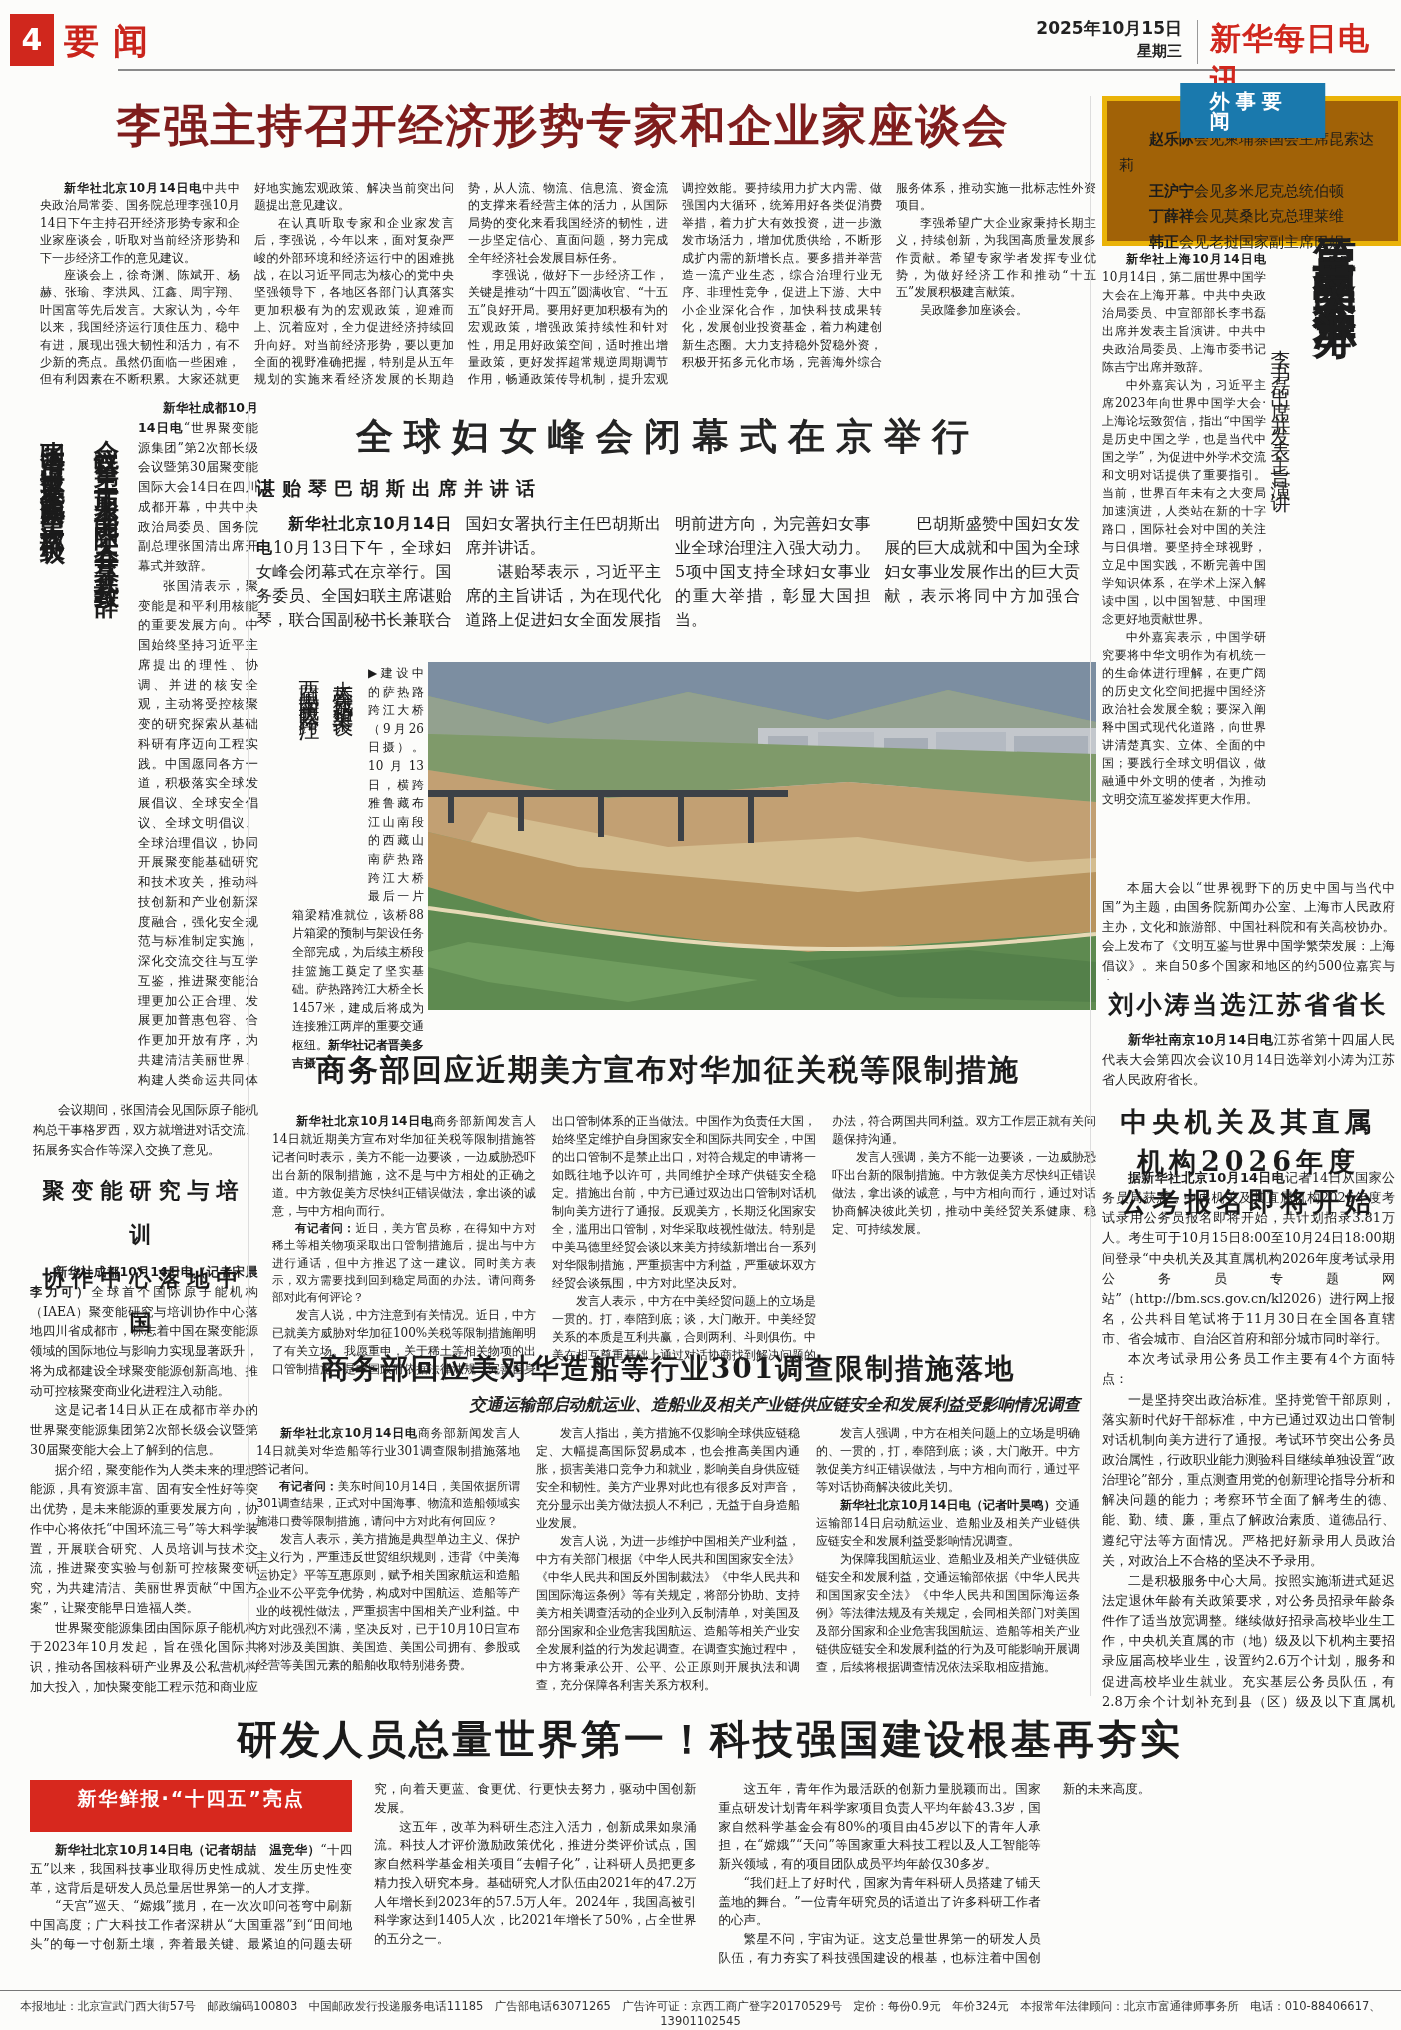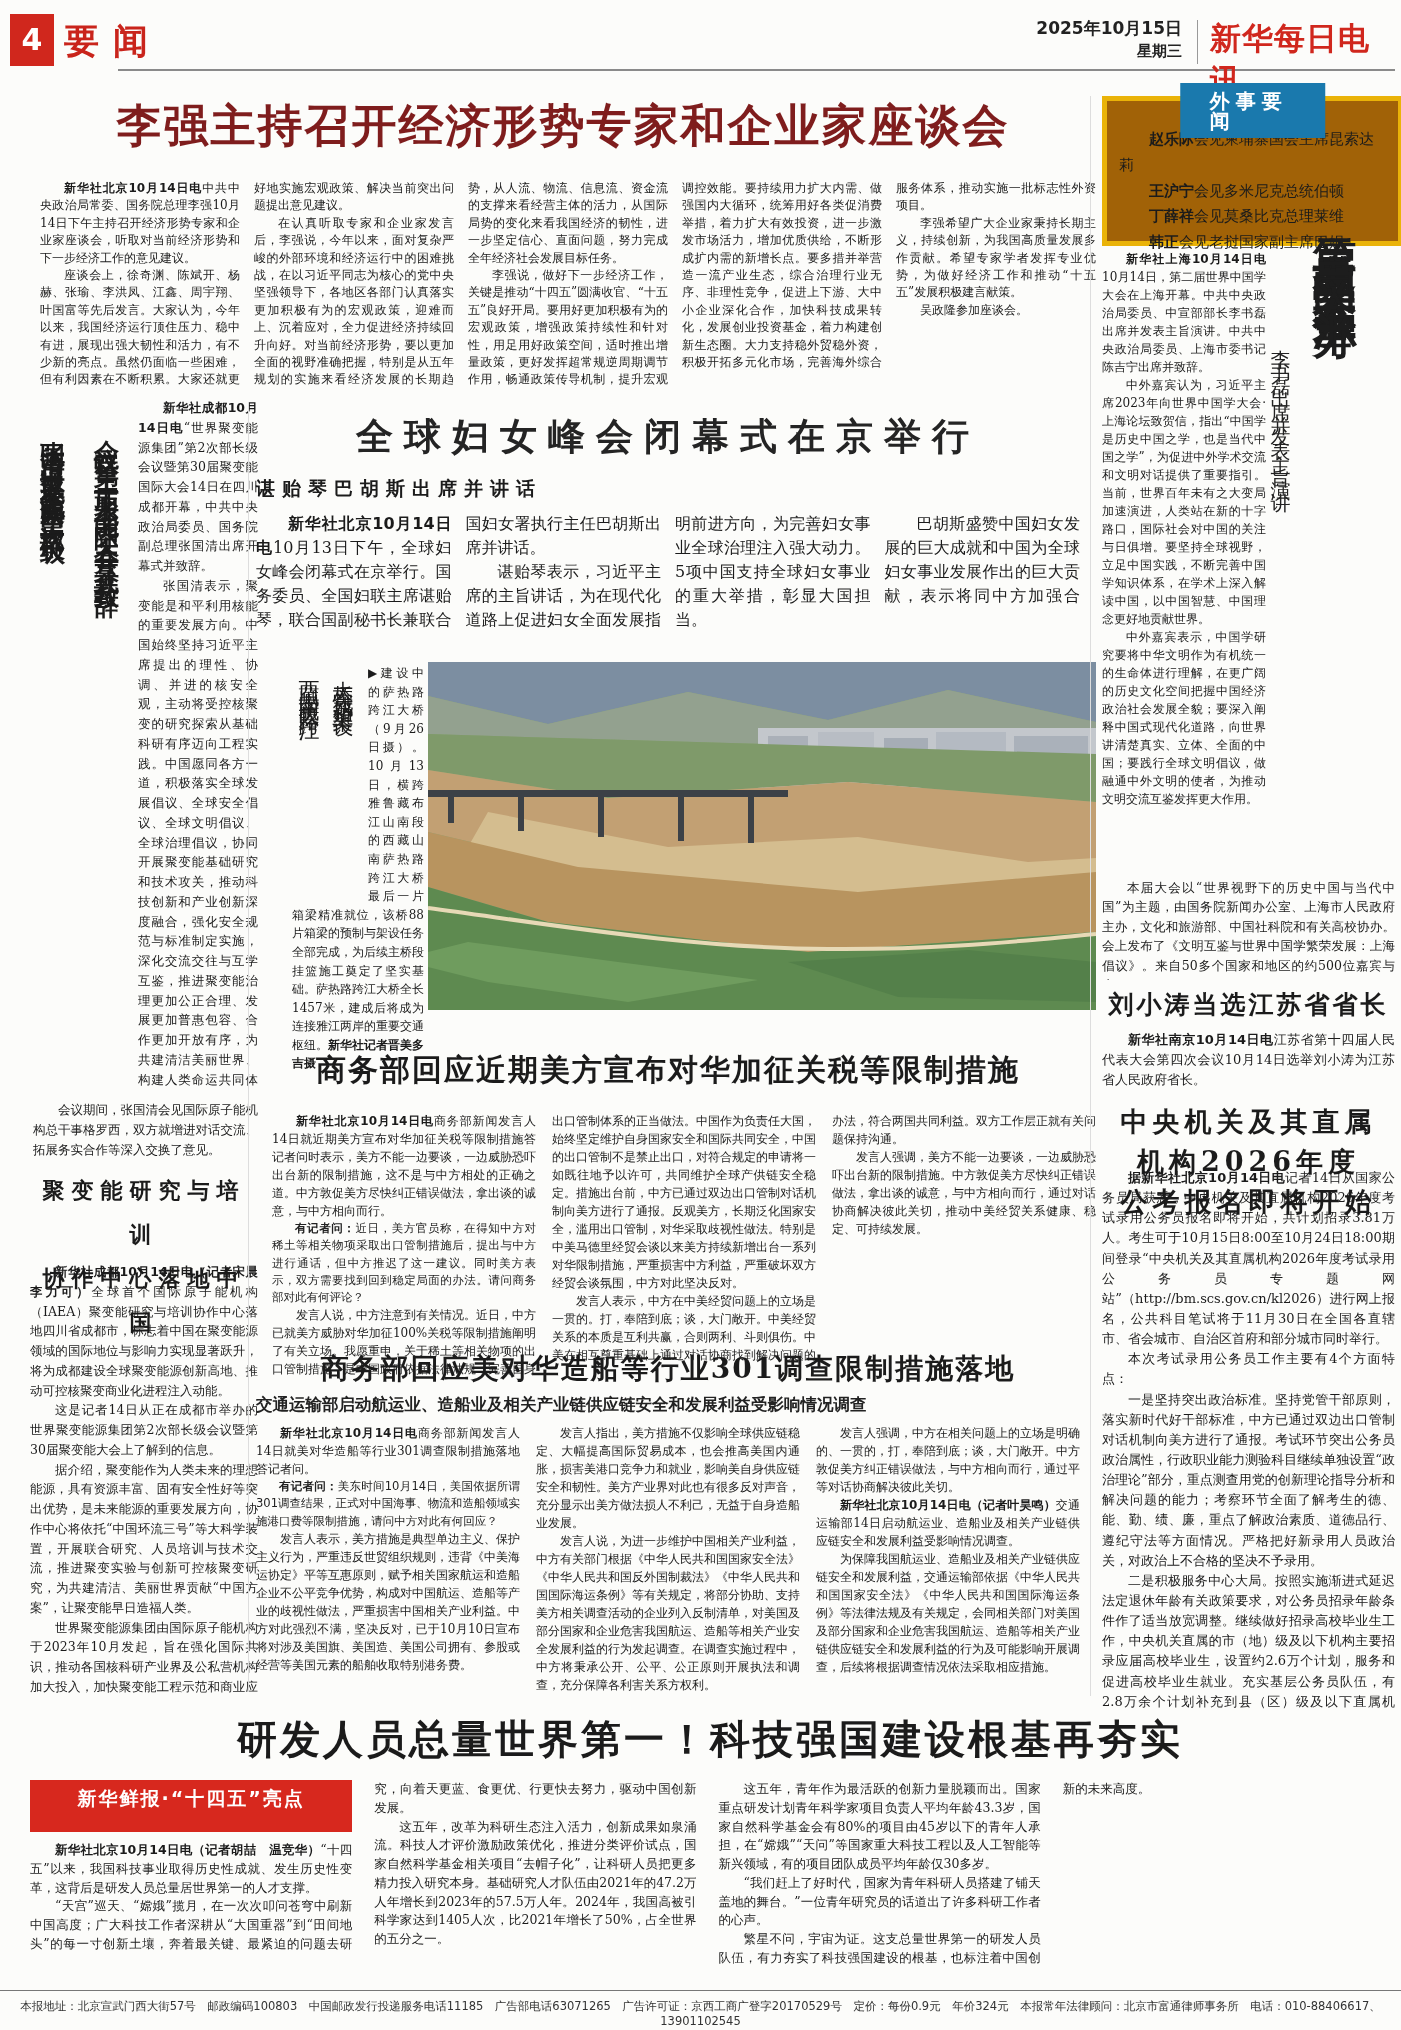--- a/index.html
+++ b/index.html
@@ -58,21 +58,21 @@
   .cap{left:292px;top:664px;width:132px;height:346px;font-size:12px;line-height:1.55;text-align:justify;}
   .cap-title{float:left;width:70px;height:236px;writing-mode:vertical-lr;text-orientation:upright;
              font-size:21px;font-weight:500;letter-spacing:5px;line-height:34px;white-space:pre-line;margin-right:6px;}
   .cap .credit{font-family:"DejaVu Sans","Liberation Sans",sans-serif;font-weight:700;}
   .photo{left:428px;top:662px;width:668px;height:348px;background:#9db48c;}
   .photo svg{display:block;width:100%;height:100%;}
   
   .sw1-head{left:256px;top:1050px;width:824px;text-align:center;font-size:30px;font-weight:700;letter-spacing:2px;}
   .sw1-body{left:272px;top:1112px;width:824px;height:278px;column-count:3;column-gap:16px;font-size:12px;line-height:1.5;}
   .sw2-head{left:256px;top:1350px;width:824px;text-align:center;font-size:28px;font-weight:700;letter-spacing:2px;}
-  .sw2-sub{left:256px;top:1394px;width:824px;text-align:left;font-size:16.5px;font-weight:700;color:#222;}
+  .sw2-sub{left:256px;top:1394px;width:824px;text-align:right;font-size:16.5px;font-weight:700;color:#222;font-style:italic;}
   .sw2-body{left:256px;top:1424px;width:824px;height:276px;column-count:3;column-gap:16px;font-size:12px;line-height:1.5;}
   
   .sci-head{left:30px;top:1712px;width:1360px;text-align:center;font-size:40px;font-weight:900;letter-spacing:3px;}
   .sci-body{left:30px;top:1780px;width:1355px;height:206px;column-count:4;column-gap:22px;font-size:12.5px;line-height:1.5;}
   .badge{background:#d7281e;color:#fff;text-align:center;font:700 19px/1 "DejaVu Sans","Liberation Sans",sans-serif;
          letter-spacing:2px;padding:9px 0 24px;margin-bottom:9px;}
   
   .v-rule-1{left:248px;top:402px;height:1290px;border-left:1px solid #ddd;width:0;}
   .v-rule-2{left:1090px;top:96px;height:1600px;border-left:1px solid #ddd;width:0;}
   .foot-rule{left:0;top:1990px;width:1401px;border-top:1px solid #777;height:0;}

